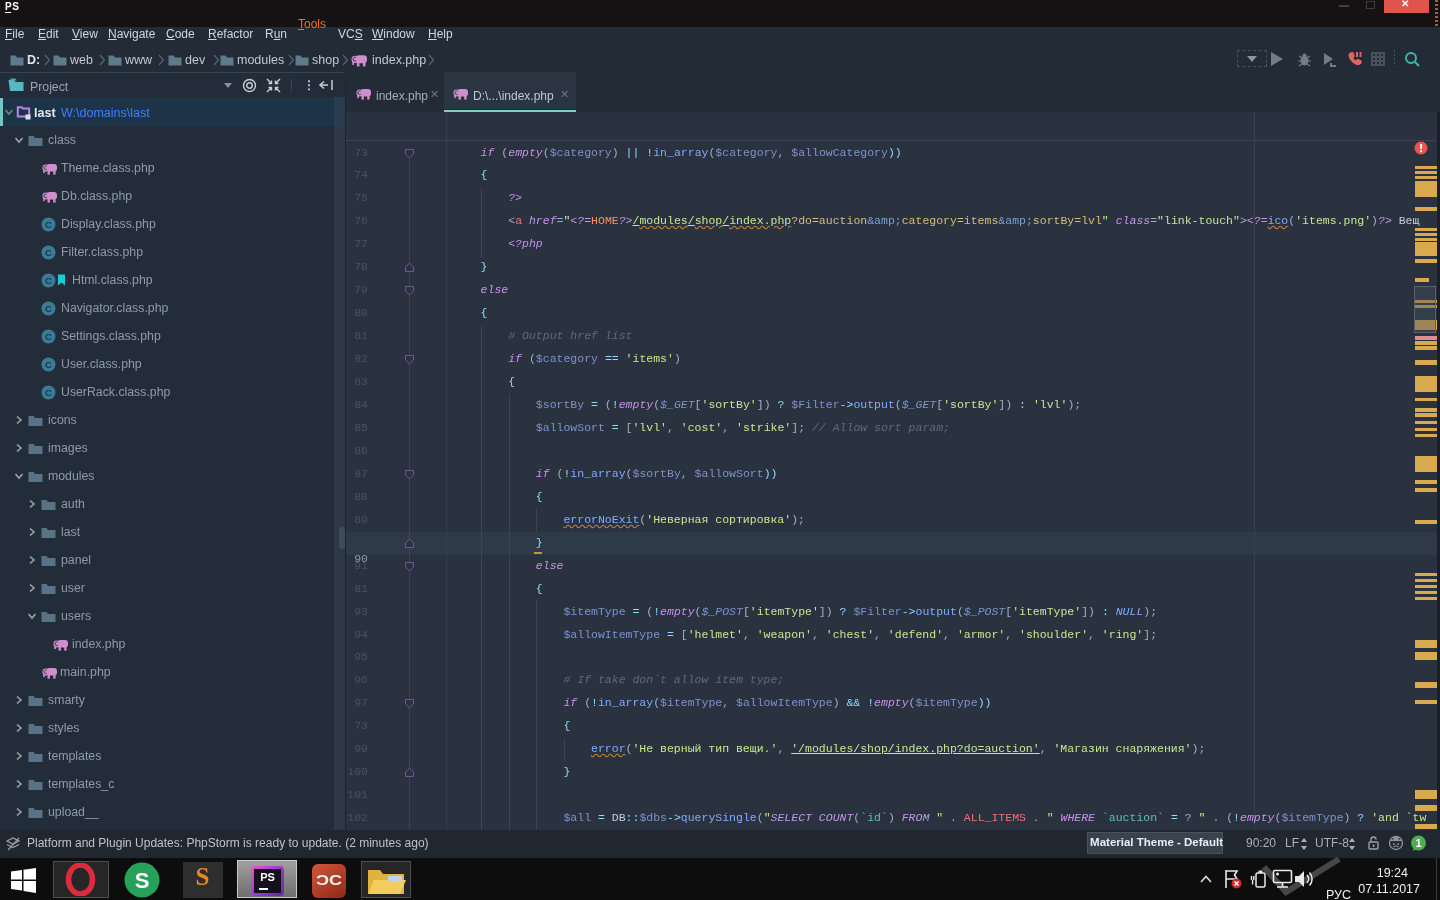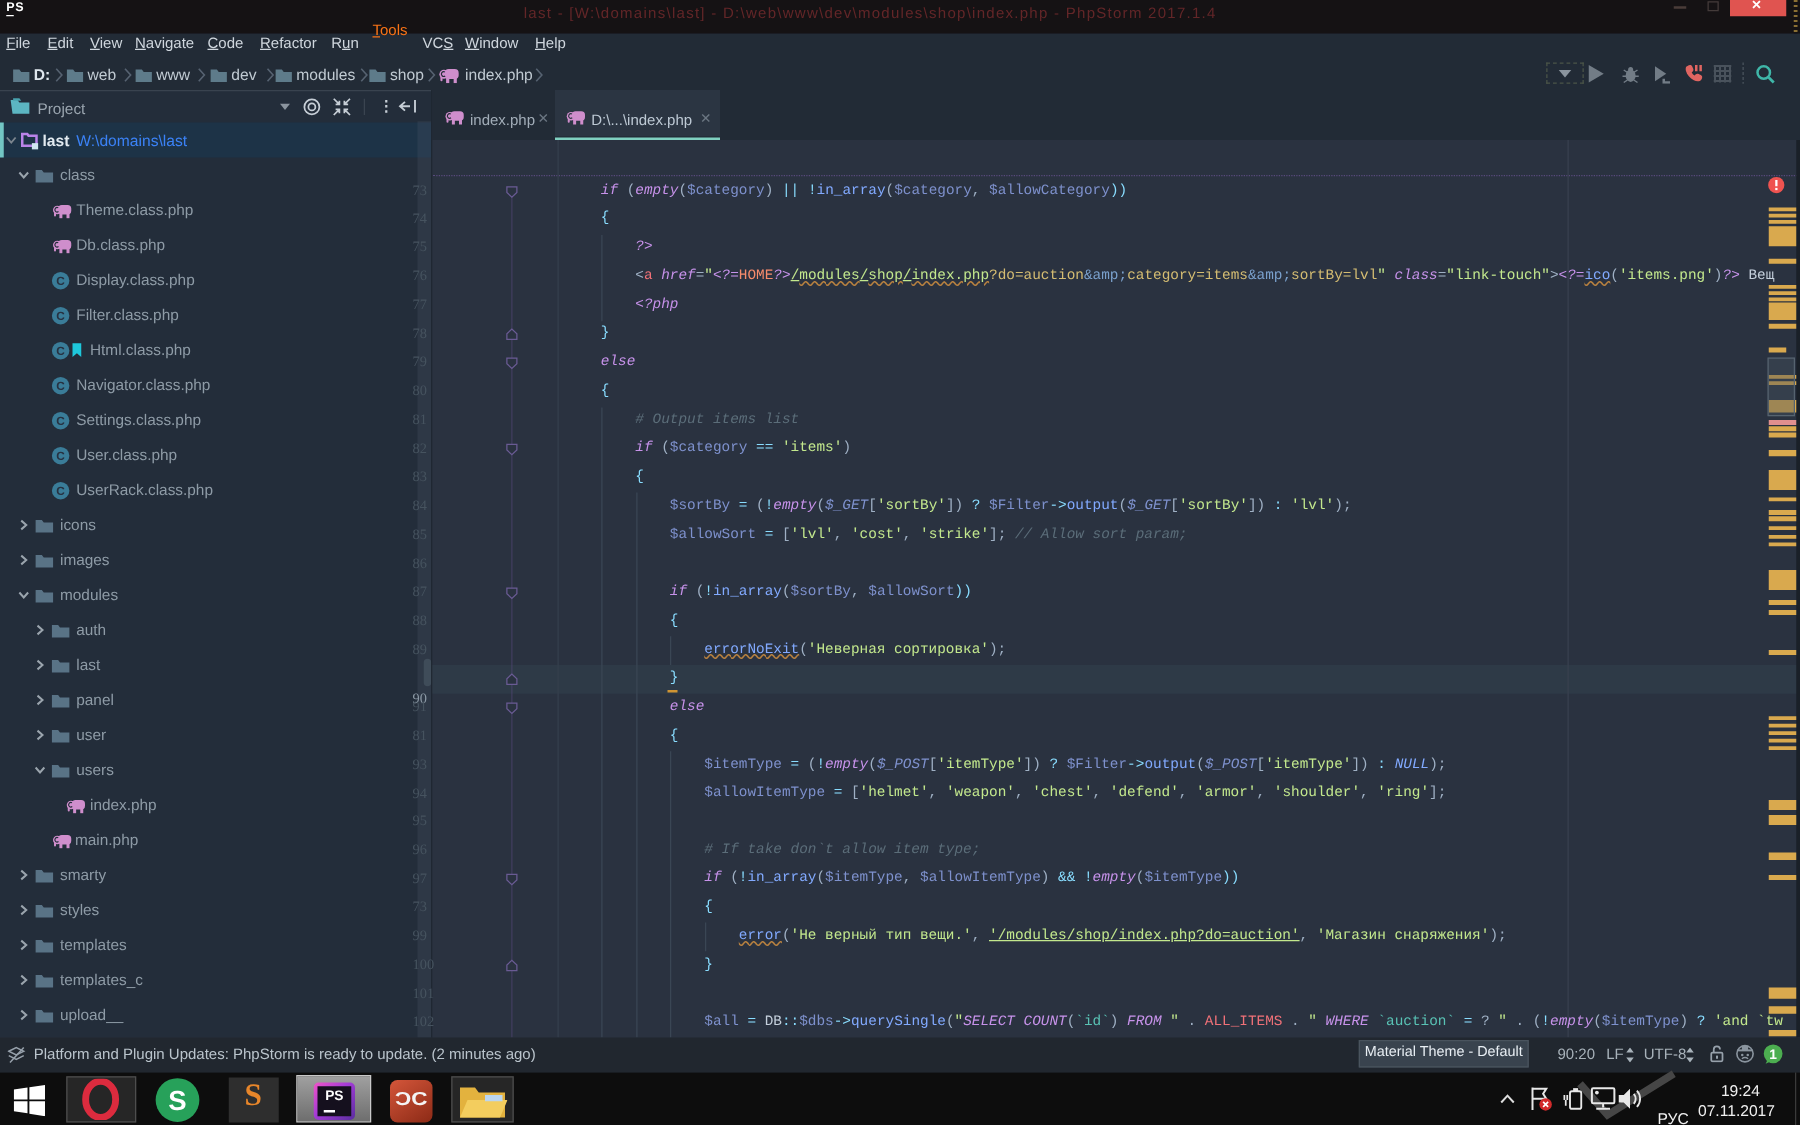--- a/index.html
+++ b/index.html
@@ -1,18 +1,18 @@
 <!DOCTYPE html>
 <html><head><meta charset="utf-8"><style>
 *{margin:0;padding:0;box-sizing:border-box}
 html,body{width:1440px;height:900px;overflow:hidden;background:#2a3240}
 #root{position:relative;width:1440px;height:900px;font-family:"Liberation Sans",sans-serif;overflow:hidden}
 .abs{position:absolute}
 pre{font-family:"Liberation Mono",monospace;font-size:11.5px;line-height:22.95px;white-space:pre;color:#aab8cc}
-.ln{position:absolute;left:330px;width:38px;text-align:left;font-family:Liberation Serif, serif;font-size:11.5px;line-height:22.95px;color:#414e59}
+.ln{position:absolute;left:330px;width:38px;text-align:right;font-family:Liberation Mono, monospace;font-size:11.5px;line-height:22.95px;color:#414e59}
 .k{color:#c792ea;font-style:italic}
 .v{color:#7e91cd}
 .vi{color:#7e91cd;font-style:italic}
 .f{color:#82aaff}
 .fu{color:#82aaff;text-decoration:underline;text-decoration-color:#b8813f;text-decoration-style:wavy}
 .s{color:#c3e88d}
 .su{color:#c3e88d;text-decoration:underline}
 .suw{color:#c3e88d;text-decoration:underline;text-decoration-style:wavy;text-decoration-color:#b8813f}
 .c{color:#5b6d79;font-style:italic}
 .o{color:#89ddff}
@@ -31,21 +31,20 @@
 .treerow{position:absolute;left:0;width:345px;height:28px}
 .trlabel{position:absolute;font-size:12.3px;color:#8e9ba6;top:7px}
 .chev{position:absolute;top:9px;width:10px;height:10px}
 </style></head>
 <body>
 <div id="root">
 
 <div class="abs" style="left:0;top:0;width:1440px;height:27px;background:#151214"></div>
 <div class="abs" style="left:5px;top:1px;color:#fff;font-size:10px;font-weight:bold;letter-spacing:0.5px">PS</div>
 <div class="abs" style="left:5px;top:12px;width:6px;height:1px;background:#fff"></div>
-<div class="abs" style="left:419px;top:2.5px;color:#632628;font-size:12px;letter-spacing:1.02px">last - [W:\domains\last] - D:\web\www\dev\modules\shop\index.php - PhpStorm 2017.1.4</div>
 <div class="abs" style="left:1339px;top:5px;width:10px;height:2px;background:#4a3c39"></div>
 <div class="abs" style="left:1366px;top:1px;width:9px;height:8px;border:1px solid #443b3a"></div>
 <div class="abs" style="left:1384px;top:0;width:45px;height:13px;background:#e05450"></div>
 <div class="abs" style="left:1401px;top:-2px;color:#fff;font-size:10px;font-weight:bold">✕</div>
 <div class="abs" style="left:1435px;top:0;width:3px;height:30px;background:repeating-linear-gradient(#8a6f33 0 2px,#151214 2px 4px)"></div>
 
 <div class="abs" style="left:0;top:27px;width:1440px;height:21px;background:#222b36"></div>
 <div id="menubar">
 <div class="abs" style="left:5px;top:28px;height:13px;line-height:13px;color:#cfd6dd;font-size:12px"><u>F</u>ile</div>
 <div class="abs" style="left:38px;top:28px;height:13px;line-height:13px;color:#cfd6dd;font-size:12px"><u>E</u>dit</div>
@@ -452,21 +451,21 @@
 <div class="ln" style="top:784.1px;color:#46535f">101</div>
 <div class="ln" style="top:807.0px;color:#46535f">102</div>
 <pre class="abs" style="left:453px;top:141.5px">    <span class="k">if</span> <span class="p">(</span><span class="k">empty</span><span class="p">(</span><span class="v">$category</span><span class="p">)</span> <span class="o">||</span> <span class="o">!</span><span class="f">in_array</span><span class="p">(</span><span class="v">$category</span><span class="p">,</span> <span class="v">$allowCategory</span><span class="o">))</span></pre>
 <pre class="abs" style="left:453px;top:164.4px">    <span class="o">{</span></pre>
 <pre class="abs" style="left:453px;top:187.4px">        <span class="k">?&gt;</span></pre>
 <pre class="abs" style="left:453px;top:210.3px">        <span class="p">&lt;</span><span class="t">a</span> <span class="k">href</span><span class="p">=</span><span class="s">"</span><span class="k">&lt;?=</span><span class="n">HOME</span><span class="k">?&gt;</span><span class="su">/</span><span class="suw">modules</span><span class="su">/</span><span class="suw">shop</span><span class="su">/</span><span class="suw">index.php</span><span class="y">?do=auction</span><span class="amp">&amp;amp;</span><span class="y">category=items</span><span class="amp">&amp;amp;</span><span class="y">sortBy=lvl</span><span class="s">"</span> <span class="k">class</span><span class="p">=</span><span class="s">"link-touch"</span><span class="p">&gt;</span><span class="k">&lt;?=</span><span class="fu">ico</span><span class="p">(</span><span class="s">'items.png'</span><span class="p">)</span><span class="k">?&gt;</span> <span class="w">Вещ</span></pre>
 <pre class="abs" style="left:453px;top:233.3px">        <span class="k">&lt;?php</span></pre>
 <pre class="abs" style="left:453px;top:256.2px">    <span class="o">}</span></pre>
 <pre class="abs" style="left:453px;top:279.2px">    <span class="k">else</span></pre>
 <pre class="abs" style="left:453px;top:302.1px">    <span class="o">{</span></pre>
-<pre class="abs" style="left:453px;top:325.1px">        <span class="c"># Output items list</span></pre>
+<pre class="abs" style="left:453px;top:325.1px">        <span class="c"># Output href list</span></pre>
 <pre class="abs" style="left:453px;top:348.0px">        <span class="k">if</span> <span class="p">(</span><span class="v">$category</span> <span class="o">==</span> <span class="s">'items'</span><span class="p">)</span></pre>
 <pre class="abs" style="left:453px;top:371.0px">        <span class="o">{</span></pre>
 <pre class="abs" style="left:453px;top:393.9px">            <span class="v">$sortBy</span> <span class="o">=</span> <span class="p">(</span><span class="o">!</span><span class="k">empty</span><span class="p">(</span><span class="vi">$_GET</span><span class="p">[</span><span class="s">'sortBy'</span><span class="p">])</span> <span class="o">?</span> <span class="v">$Filter</span><span class="o">-&gt;</span><span class="f">output</span><span class="p">(</span><span class="vi">$_GET</span><span class="p">[</span><span class="s">'sortBy'</span><span class="p">])</span> <span class="o">:</span> <span class="s">'lvl'</span><span class="p">);</span></pre>
 <pre class="abs" style="left:453px;top:416.9px">            <span class="v">$allowSort</span> <span class="o">=</span> <span class="p">[</span><span class="s">'lvl'</span><span class="p">,</span> <span class="s">'cost'</span><span class="p">,</span> <span class="s">'strike'</span><span class="p">];</span> <span class="c">// Allow sort param;</span></pre>
 <pre class="abs" style="left:453px;top:462.8px">            <span class="k">if</span> <span class="p">(</span><span class="o">!</span><span class="f">in_array</span><span class="p">(</span><span class="v">$sortBy</span><span class="p">,</span> <span class="v">$allowSort</span><span class="o">))</span></pre>
 <pre class="abs" style="left:453px;top:485.8px">            <span class="o">{</span></pre>
 <pre class="abs" style="left:453px;top:508.7px">                <span class="fu">errorNoExit</span><span class="p">(</span><span class="s">'Неверная сортировка'</span><span class="p">);</span></pre>
 <pre class="abs" style="left:453px;top:531.6px">            <span class="o">}</span></pre>
 <pre class="abs" style="left:453px;top:554.6px">            <span class="k">else</span></pre>
 <pre class="abs" style="left:453px;top:577.5px">            <span class="o">{</span></pre>
@@ -531,21 +530,21 @@
 
 <div class="abs" style="left:0;top:830px;width:1440px;height:28px;background:#21272f"></div>
 <div id="status">
 <svg class="abs" style="left:6px;top:836px" width="15" height="15">
         <path d="M1,5 l6,-3 l6,3 l-6,3 z" fill="none" stroke="#97a1ab" stroke-width="1.2"></path>
         <path d="M1,8.5 l6,3 l6,-3" fill="none" stroke="#97a1ab" stroke-width="1.2"></path>
         <line x1="2" y1="14" x2="13" y2="2" stroke="#97a1ab" stroke-width="1.2"></line>
       </svg>
 <div class="abs" style="left:27px;top:836px;font-size:12px;color:#bac4cc">Platform and Plugin Updates: PhpStorm is ready to update. (2 minutes ago)</div>
 <div class="abs" style="left:1087px;top:832px;width:136px;height:22px;background:#39434e;border:1px solid #4a545e"></div>
-<div class="abs" style="left:1087px;top:836px;width:136px;text-align:center;font-size:11.5px;font-weight:normal;color:#e8eef3;white-space:nowrap">Material Theme - Default</div>
+<div class="abs" style="left:1087px;top:836px;width:136px;text-align:right;font-size:11.5px;font-weight:bold;color:#e8eef3;white-space:nowrap">Material Theme - Default</div>
 <div class="abs" style="left:1246px;top:836px;font-size:12px;color:#a8b2ba">90:20</div>
 <div class="abs" style="left:1285px;top:836px;font-size:12px;color:#a8b2ba">LF</div>
 <svg class="abs" style="left:1300px;top:838px" width="8" height="12">
         <path d="M4,0 l3,4 h-6 z M4,12 l-3,-4 h6 z" fill="#a8b2ba"></path>
       </svg>
 <div class="abs" style="left:1315px;top:836px;font-size:12px;color:#a8b2ba">UTF-8</div>
 <svg class="abs" style="left:1348px;top:838px" width="8" height="12">
         <path d="M4,0 l3,4 h-6 z M4,12 l-3,-4 h6 z" fill="#a8b2ba"></path>
       </svg>
 <svg class="abs" style="left:1367px;top:835px" width="13" height="15">

